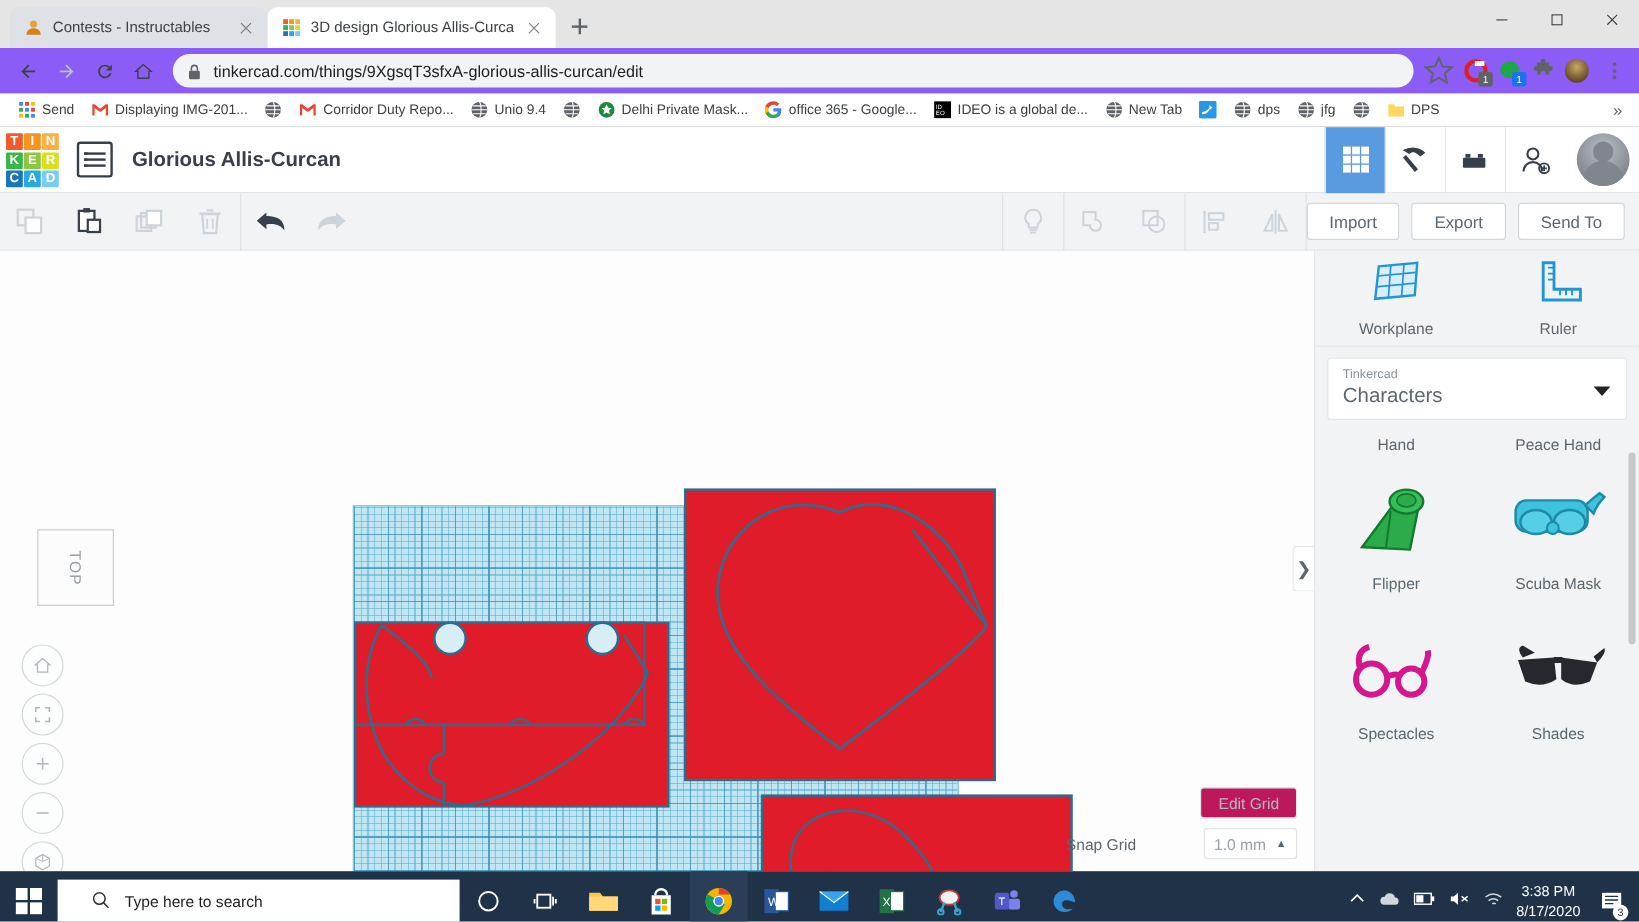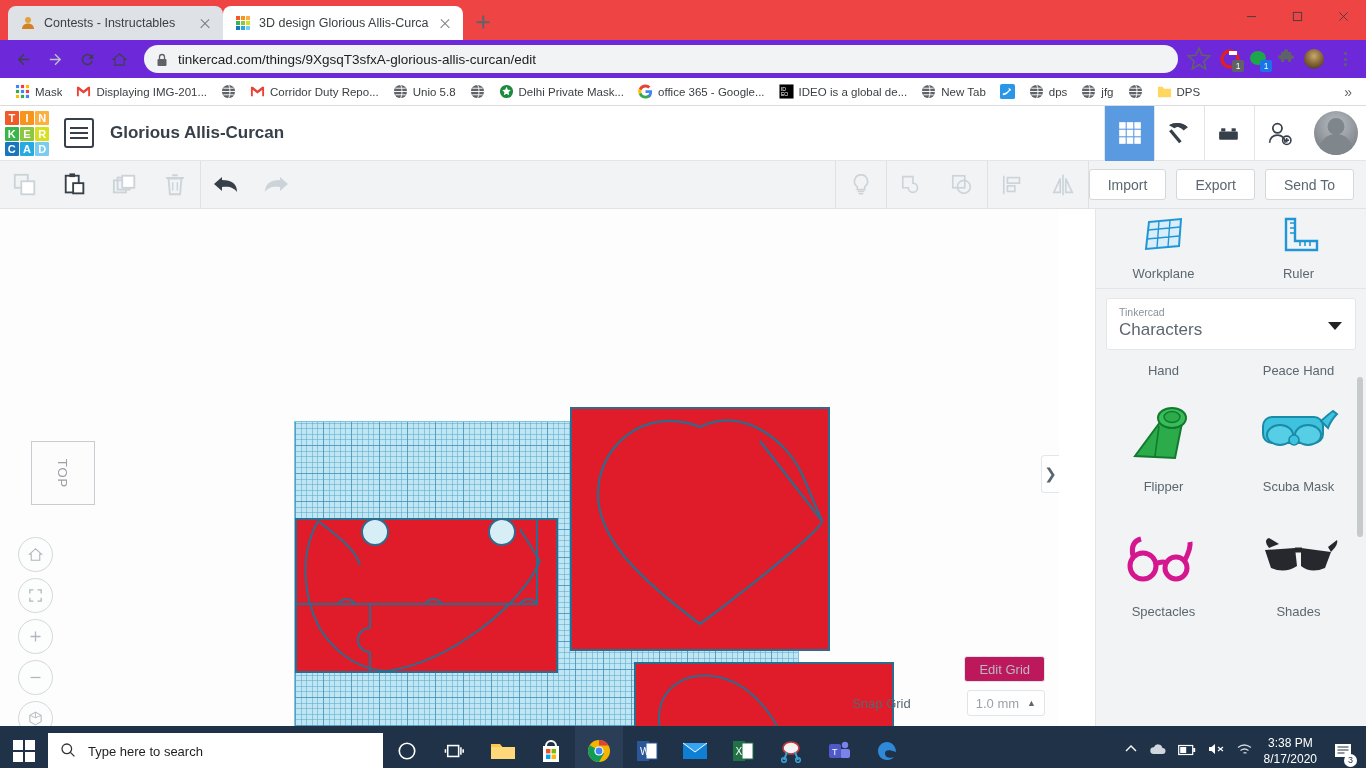--- a/index.html
+++ b/index.html
@@ -5,21 +5,21 @@
   * { box-sizing: border-box; margin:0; padding:0; }
   html,body { width:1366px; height:768px; overflow:hidden; }
   body {
     font-family: "Liberation Sans", sans-serif;
     background:#fff;
     -webkit-font-smoothing: antialiased;
   }
 
   
   .chrome-tabstrip{
-    height:40px; background:#ef4444; display:flex; align-items:flex-end;
+    height:40px; background:#e5e5e5; display:flex; align-items:flex-end;
     position:relative;
   }
   .tab{
     height:34px; display:flex; align-items:center; gap:8px;
     padding:0 10px 0 12px; font-size:12.5px; color:#3c4043;
     border-radius:8px 8px 0 0; position:relative; min-width:120px;
   }
   .tab.inactive{ background:#dee1e6; color:#3c4043; }
   .tab.active{ background:#fff; }
   .tab-fav{ width:16px;height:16px;flex:0 0 16px; display:block; }
@@ -37,21 +37,21 @@
     content:""; position:absolute; background:#5f6368; left:50%; top:50%;
   }
   .newtab::before{ width:13px;height:1.6px; transform:translate(-50%,-50%); }
   .newtab::after{ width:1.6px;height:13px; transform:translate(-50%,-50%); }
 
   .wincontrols{ position:absolute; right:0; top:0; display:flex; height:40px;}
   .wc{ width:46px; height:32px; display:flex;align-items:center;justify-content:center;}
   .wc svg{ width:11px;height:11px; }
 
   .chrome-toolbar{
-    height:38px; background:#6d28d9; display:flex; align-items:center;
+    height:38px; background:#8b5cf6; display:flex; align-items:center;
     padding:12px 8px; gap:2px;
   }
   .navbtn{ width:30px;height:30px; display:flex;align-items:center;justify-content:center;
     border-radius:50%; }
   .navbtn svg{ width:17px;height:17px; }
   .omnibox{
     flex:1 1 auto; height:28px; background:#f1f3f4; border-radius:14px;
     display:flex; align-items:center; gap:10px; padding:0 12px; margin:0 6px 0 8px;
     font-size:13.5px; color:#202124;
   }
@@ -184,21 +184,21 @@
   .panel-toggle{
     position:absolute; right:0; top:246px; width:18px;height:38px;
     background:#fff; border:1px solid #e3e6e8; border-right:none;
     border-radius:4px 0 0 4px; display:flex;align-items:center;justify-content:center;
     color:#5b6770; font-size:15px; z-index:5;
   }
 
   
   .rpanel{
     width:271px; flex:0 0 271px; background:#f2f3f4; border-left:1px solid #e3e6e8;
-    display:flex; flex-direction:column; position:relative;margin-left:36px;
+    display:flex; flex-direction:column; position:relative;
   }
   .rp-tools{ height:80px; display:flex; border-bottom:1px solid #e3e6e8; background:#f2f3f4;}
   .rp-tool{ flex:1; display:flex;flex-direction:column;align-items:center;
     justify-content:center; gap:9px; }
   .rp-tool span{ font-size:13px; color:#5b6770; }
   .rp-select{
     margin:9px 10px; background:#fff; border:1px solid #e4e7e9; border-radius:3px;
     padding:7px 12px 9px; position:relative;
   }
   .rp-select .sm{ font-size:10.5px; color:#8a9299; }
@@ -217,21 +217,21 @@
      background:#c6cacd; border-radius:3px; }
 
   
   .taskbar{
     height:50px; background:#1f3247; display:flex; align-items:center;
     position:relative;
   }
   .tb-start{ width:48px;height:50px;display:flex;align-items:center;justify-content:center;}
   .tb-search{
     width:335px;height:36px; background:#fff; display:flex;align-items:center;gap:12px;
-    padding:0 12px; font-size:13px; color:#1f1f1f;
+    padding:0 28px; font-size:13px; color:#1f1f1f;
   }
   .tb-apps{ display:flex; align-items:center; }
   .tb-app{ width:48px;height:50px; display:flex;align-items:center;justify-content:center;
      position:relative;}
   .tb-app.running{ background:#2a3f57; }
   .tb-app.running::after{ content:""; position:absolute; bottom:0;left:8px;right:8px;
      height:3px; background:#4aa3f0; }
   .tray{ margin-left:auto; display:flex;align-items:center;gap:11px; padding-right:8px;
      color:#fff; }
   .clock{ font-size:12px; color:#fff; text-align:center; line-height:16px; }
@@ -365,21 +365,21 @@
           <rect x="1" y="1" width="3.4" height="3.4" fill="#4285f4"></rect>
           <rect x="6.3" y="1" width="3.4" height="3.4" fill="#ea4335"></rect>
           <rect x="11.6" y="1" width="3.4" height="3.4" fill="#fbbc05"></rect>
           <rect x="1" y="6.3" width="3.4" height="3.4" fill="#34a853"></rect>
           <rect x="6.3" y="6.3" width="3.4" height="3.4" fill="#4285f4"></rect>
           <rect x="11.6" y="6.3" width="3.4" height="3.4" fill="#ea4335"></rect>
           <rect x="1" y="11.6" width="3.4" height="3.4" fill="#fbbc05"></rect>
           <rect x="6.3" y="11.6" width="3.4" height="3.4" fill="#34a853"></rect>
           <rect x="11.6" y="11.6" width="3.4" height="3.4" fill="#4285f4"></rect>
         </svg></span>
-      <span>Mask</span>
+      <span>Send</span>
     </div>
     <div class="bm">
       <span class="bm-ico"><svg viewBox="0 0 16 16">
           <path d="M1 3v10h2V6.5L8 10l5-3.5V13h2V3h-2L8 7 3 3z" fill="#ea4335"></path>
         </svg></span>
       <span>Displaying IMG-201...</span>
     </div>
     <div class="bm">
       <span class="bm-ico"><svg viewBox="0 0 16 16">
           <circle cx="8" cy="8" r="7" fill="#5f6368"></circle>
@@ -390,21 +390,21 @@
       <span class="bm-ico"><svg viewBox="0 0 16 16">
           <path d="M1 3v10h2V6.5L8 10l5-3.5V13h2V3h-2L8 7 3 3z" fill="#ea4335"></path>
         </svg></span>
       <span>Corridor Duty Repo...</span>
     </div>
     <div class="bm">
       <span class="bm-ico"><svg viewBox="0 0 16 16">
           <circle cx="8" cy="8" r="7" fill="#5f6368"></circle>
           <path d="M8 1c2 2 2 12 0 14M1 8h14M2.5 4.5h11M2.5 11.5h11" stroke="#fff" stroke-width="1" fill="none"></path>
         </svg></span>
-      <span>Unio 5.8</span>
+      <span>Unio 9.4</span>
     </div>
     <div class="bm">
       <span class="bm-ico"><svg viewBox="0 0 16 16">
           <circle cx="8" cy="8" r="7" fill="#5f6368"></circle>
           <path d="M8 1c2 2 2 12 0 14M1 8h14M2.5 4.5h11M2.5 11.5h11" stroke="#fff" stroke-width="1" fill="none"></path>
         </svg></span>
     </div>
     <div class="bm">
       <span class="bm-ico"><svg viewBox="0 0 16 16">
           <circle cx="8" cy="8" r="7" fill="#1b8a3a"></circle>

